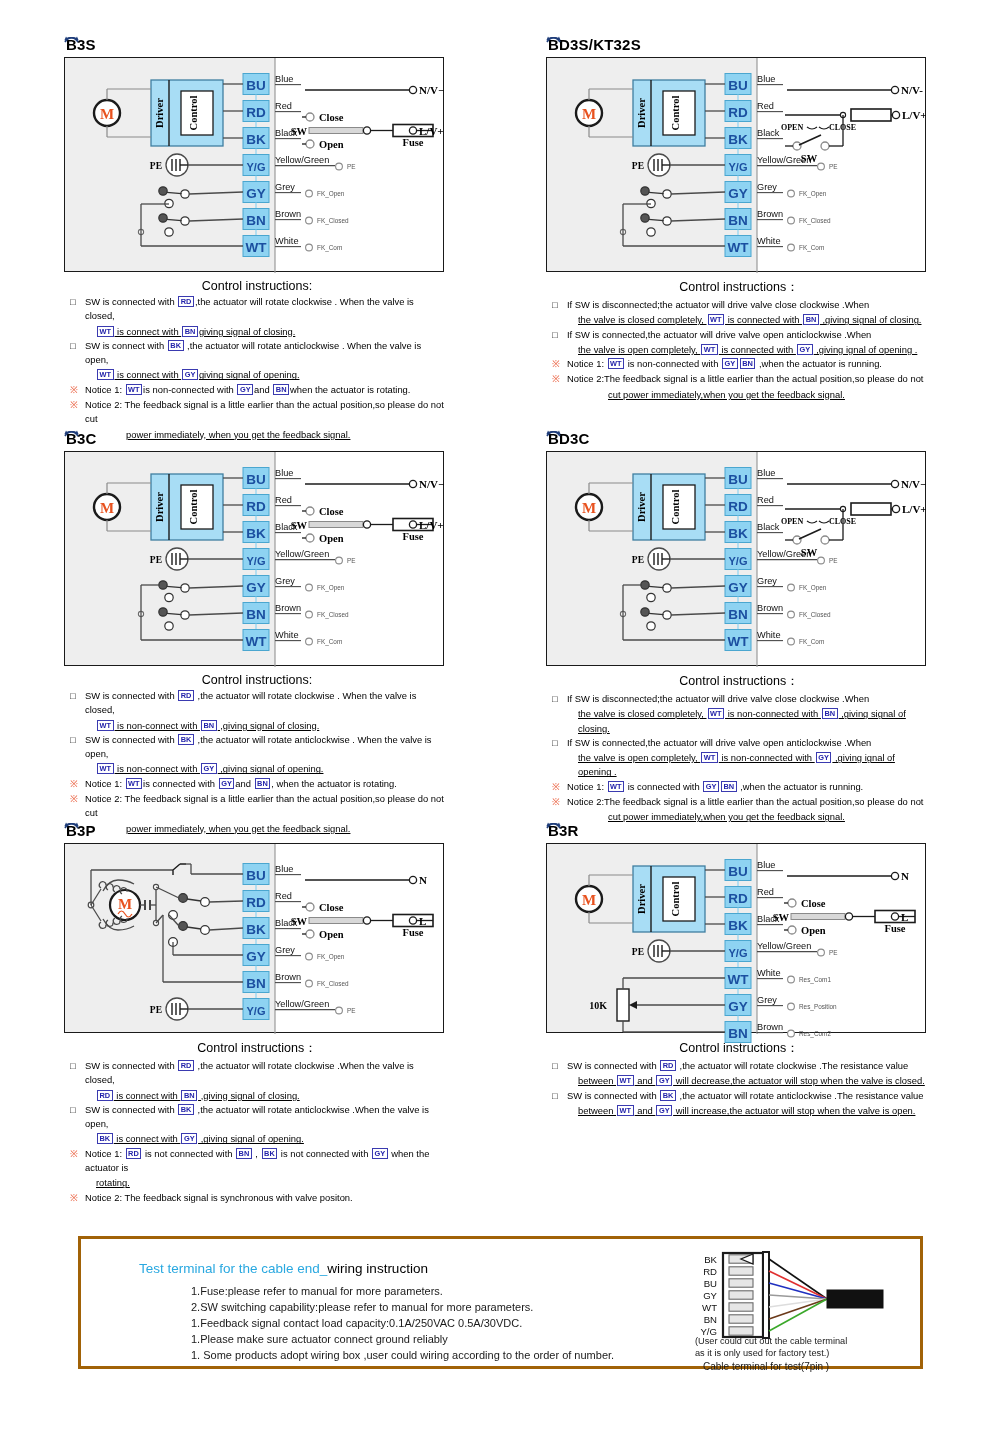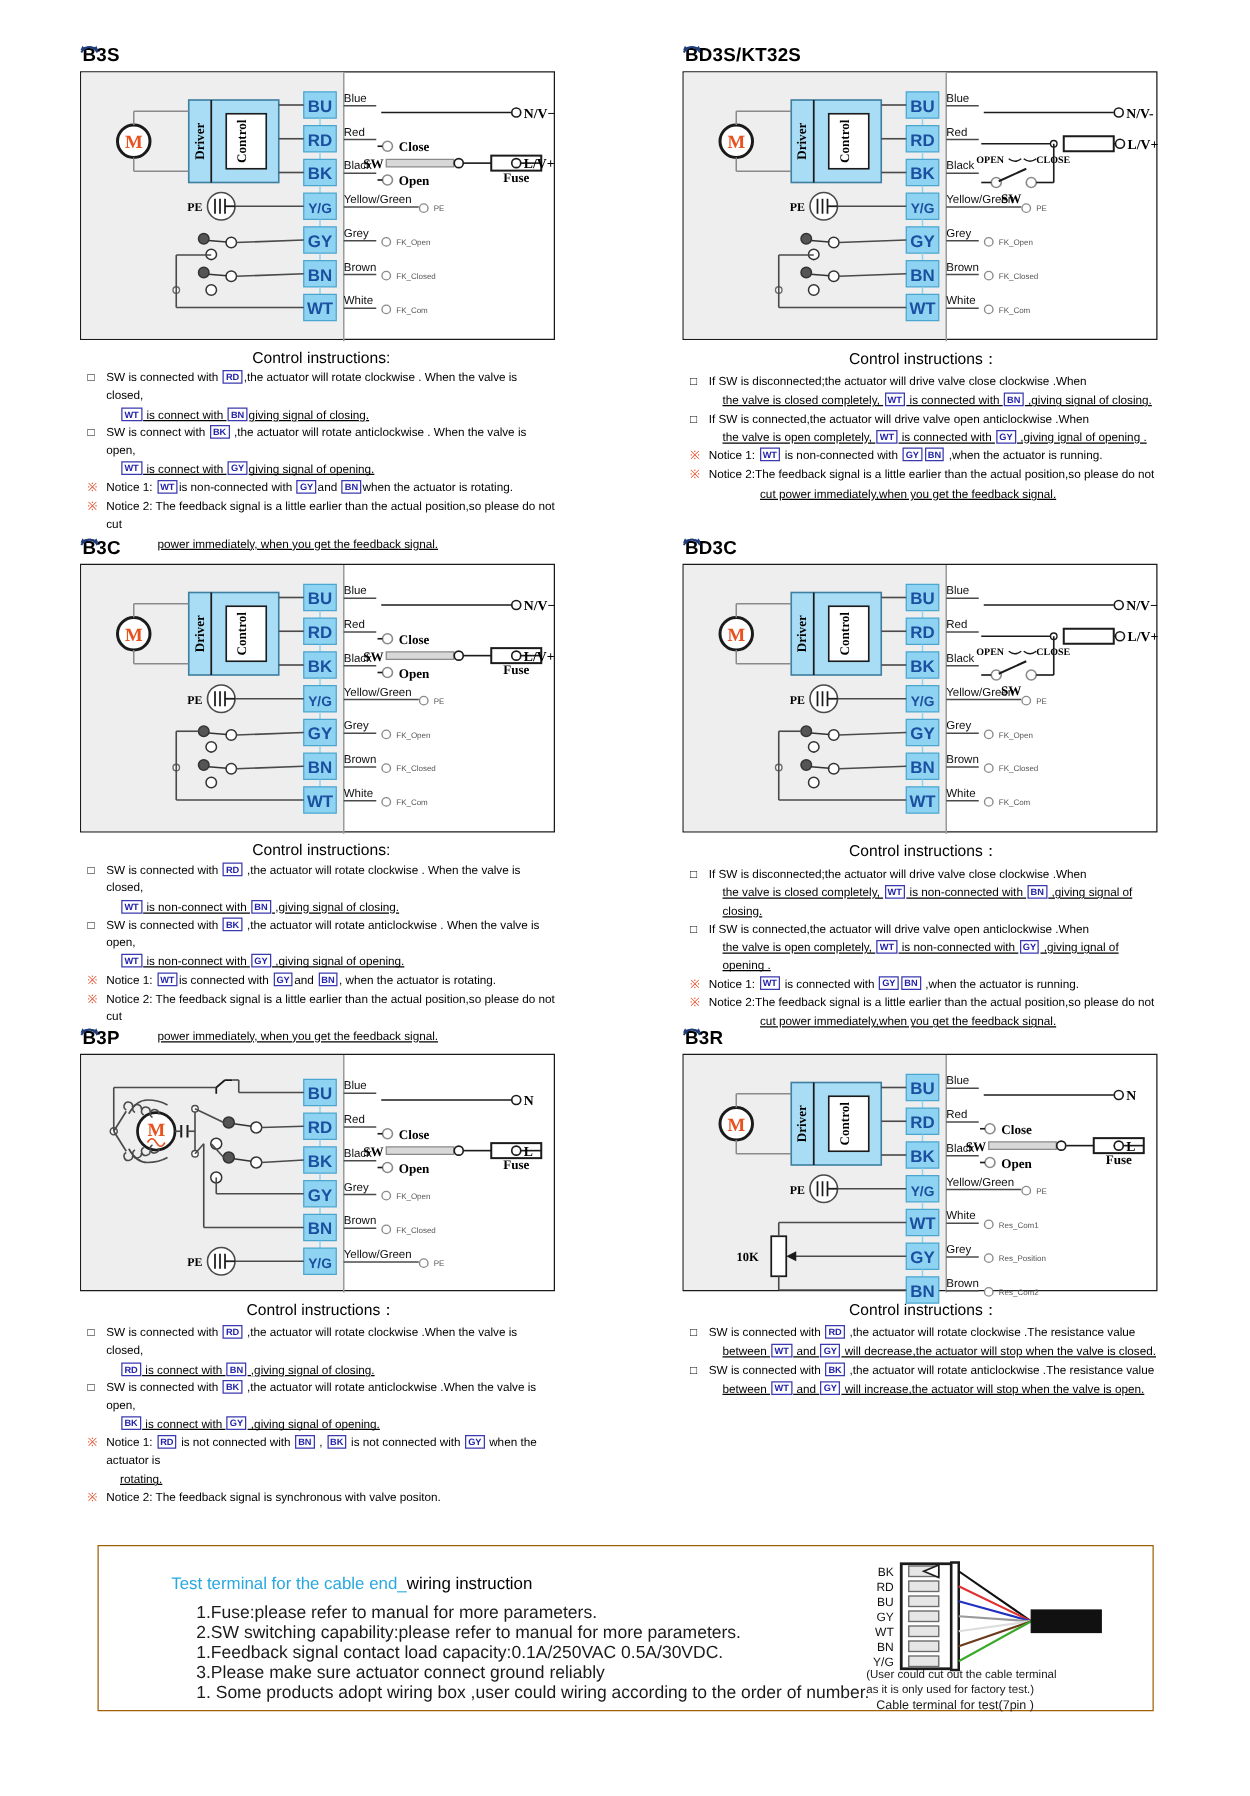--- a/index.html
+++ b/index.html
@@ -18,25 +18,25 @@
   .ci-item{font-size:9.4px;line-height:1.52;margin:0 0 1px 0;display:flex;align-items:flex-start;}
   .ci-mark{width:15px;flex:0 0 15px;text-align:left;padding-left:6px;box-sizing:content-box;}
   .ci-mark.note{color:#e8522f;}
   .ci-text{flex:1;}
   .ci-cont{margin-left:32px;font-size:9.4px;line-height:1.52;text-decoration:underline;}
   .ci-cont.deep{margin-left:62px;}
 
   .wcode{display:inline-block;border:1px solid #3a3ab0;color:#2222aa;font-size:7.4px;line-height:9px;
          padding:0 1.5px;vertical-align:1px;font-weight:bold;background:#fff;margin:0 1px;}
 
-  .footer{position:absolute;left:78px;top:1236px;width:845px;height:133px;border:1px solid #a16207;box-sizing:border-box;background:#fff;}
+  .footer{position:absolute;left:78px;top:1236px;width:845px;height:133px;border:3px solid #a16207;box-sizing:border-box;background:#fff;}
   .foot-title{position:absolute;left:58px;top:22px;font-size:13.5px;}
   .foot-title .cyan{color:#29a8e0;}
   .foot-list{position:absolute;left:78px;top:44px;list-style:none;margin:0;padding:0;}
-  .foot-list li{font-size:14px;line-height:16px;color:#1a1a1a;}
+  .foot-list li{font-size:11px;line-height:16px;color:#1a1a1a;margin-left:32px;}
   .term-wrap{position:absolute;left:600px;top:8px;width:240px;height:120px;}
   .term-cap{position:absolute;font-size:9.2px;line-height:12.5px;color:#1a1a1a;}
 </style>
 </head>
 <body>
 
 <div class="page">
 
   <div class="panel" id="p-b3s" style="left:64px;top:36px;">
       <div class="panel-title">B3S</div>
@@ -832,21 +832,21 @@
     </div>
 
   <div class="footer">
     <div class="foot-title">
       <span class="cyan">Test terminal for the cable end_</span><span>wiring instruction</span>
     </div>
     <ul class="foot-list" id="foot-list">
         <li>1.Fuse:please refer to manual for more parameters.</li>
         <li>2.SW switching capability:please refer to manual for more parameters.</li>
         <li>1.Feedback signal contact load capacity:0.1A/250VAC 0.5A/30VDC.</li>
-        <li>3.Please make sure actuator connect ground reliably</li>
+        <li>1.Please make sure actuator connect ground reliably</li>
         <li>1. Some products adopt wiring box ,user could wiring according to the order of number.</li>
       </ul>
     <div class="term-wrap">
       <svg id="term-svg" width="240" height="120" viewBox="0 0 240 120">
           <rect x="42" y="6" width="40" height="84" fill="#fff" stroke="#1b1b1b" stroke-width="2.2"></rect>
           <rect x="82" y="5" width="6" height="86" fill="#fff" stroke="#1b1b1b" stroke-width="2"></rect>
           <rect x="48" y="7.8" width="24" height="8.4" fill="#e6e6e6" stroke="#6a6a6a" stroke-width="1.1"></rect>
           <text x="36" y="15.6" font-size="9.6" font-family="&quot;Liberation Sans&quot;, sans-serif" fill="#111" text-anchor="end">BK</text>
           <line x1="88" y1="12" x2="146" y2="52" stroke="#111111" stroke-width="1.7"></line>
           <rect x="48" y="19.8" width="24" height="8.4" fill="#e6e6e6" stroke="#6a6a6a" stroke-width="1.1"></rect>

